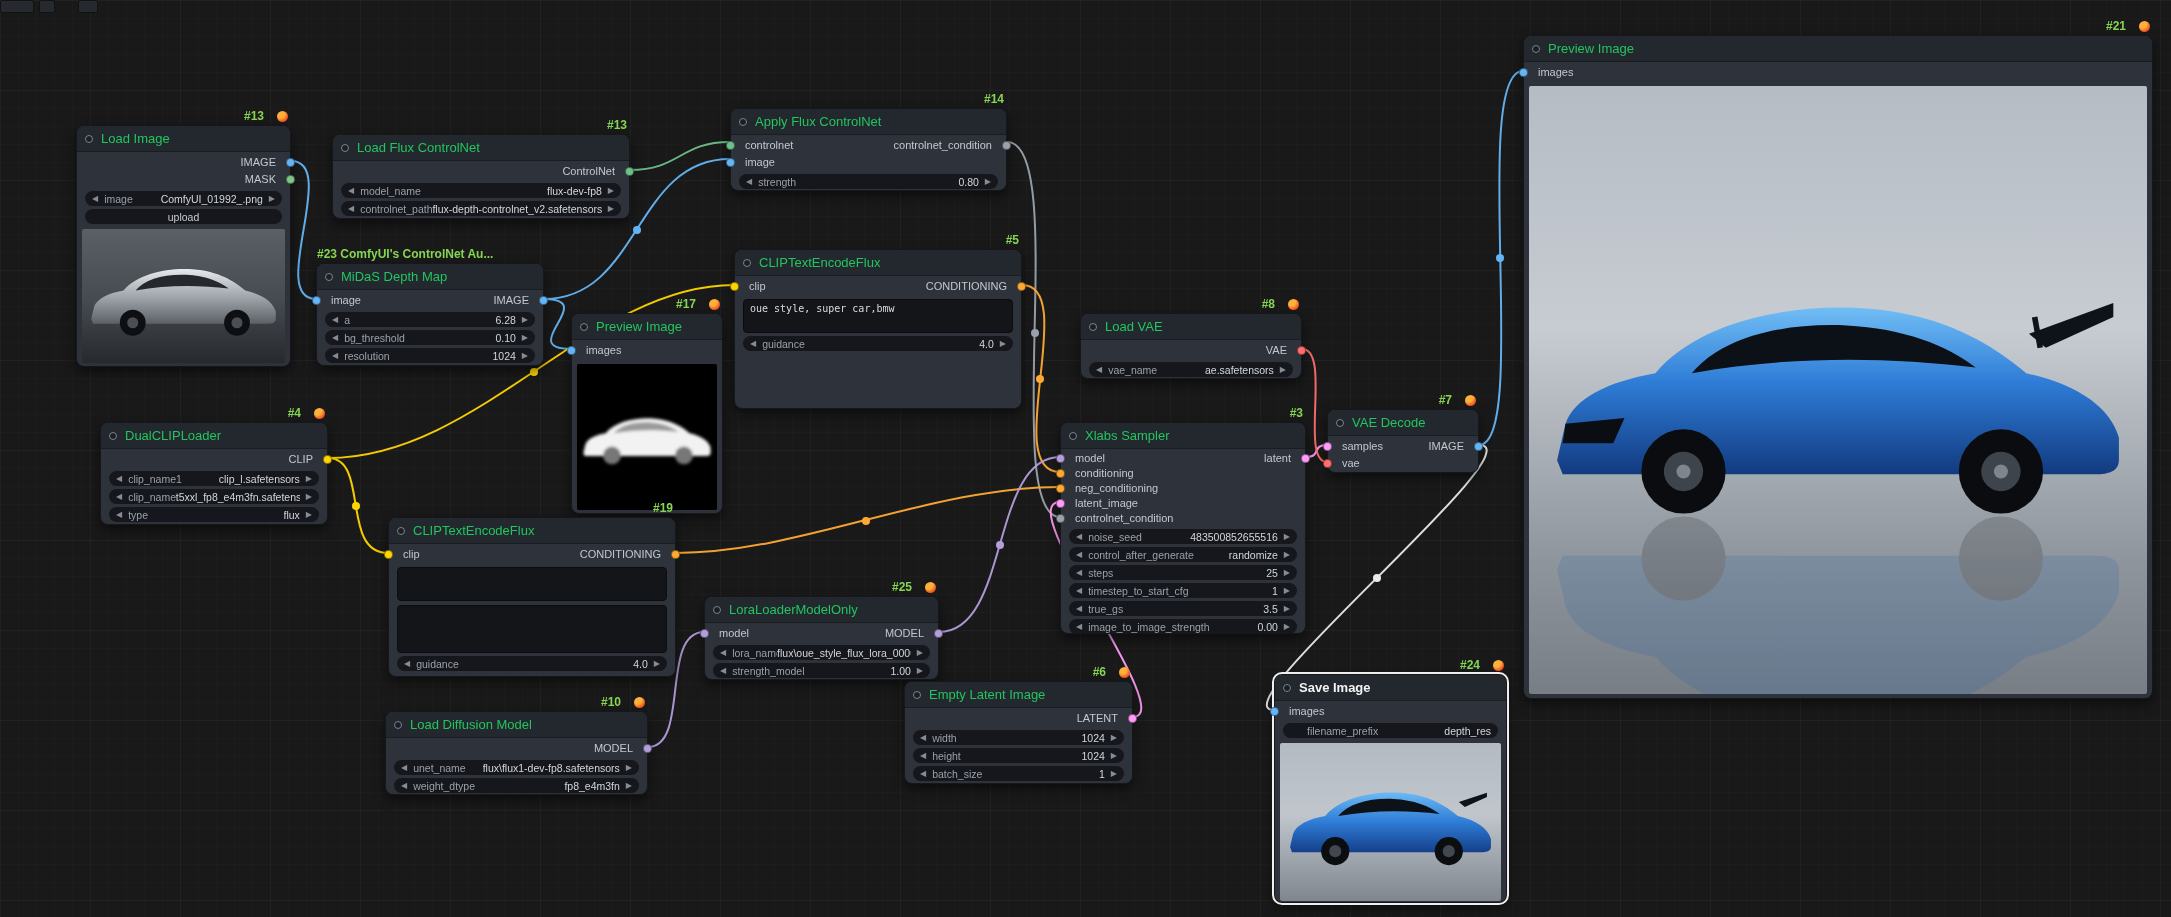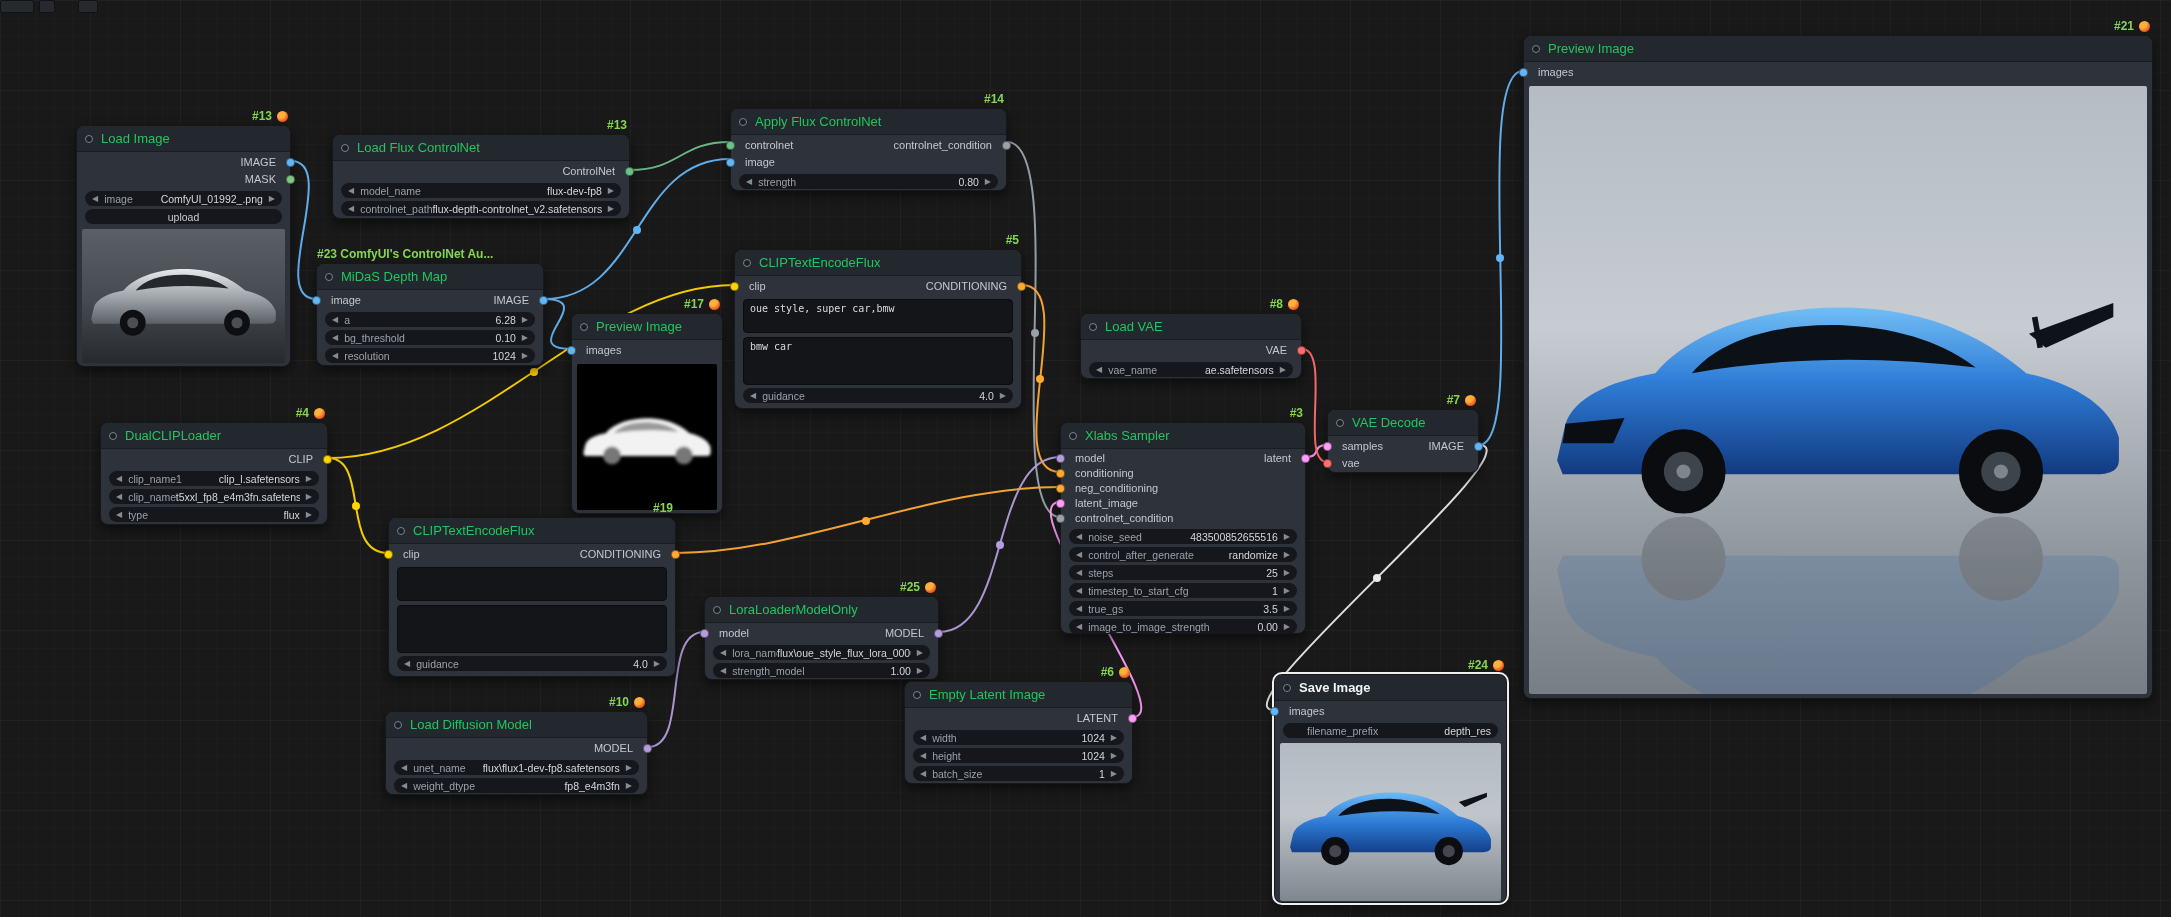--- a/index.html
+++ b/index.html
@@ -20,21 +20,21 @@
           color:#cfd3d8; }
   .node.selected { outline:2px solid #efefef; }
   .ntitle { height:26px; line-height:26px; background:#23272e;
             border-radius:8px 8px 0 0; border-bottom:1px solid #191c21;
             padding:0 10px 0 24px; font-size:13px; color:#22c55e;
             white-space:nowrap; overflow:hidden; position:relative; }
   .tdot { position:absolute; left:8px; top:9px; width:8px; height:8px;
           border-radius:50%; background:#1b1f25; border:1px solid #7a828c; }
   .badge { position:absolute; top:-17px; right:2px; font-size:12px;
            font-weight:bold; color:#85d452; white-space:nowrap;
-           display:flex; align-items:center; gap:5px; }
+           display:flex; align-items:center; gap:13px; }
   .badge.bleft { right:auto; left:0; }
   .paw { width:11px; height:11px; border-radius:50%; display:inline-block;
          background:radial-gradient(circle at 35% 30%, #ffb03a 0 35%, #e8481f 75%, #a32613 100%); }
 
   .slots { padding-top:2px; }
   .srow { position:relative; height:17px; line-height:17px; font-size:11px; color:#c3c8ce; }
   .srow.tight { height:15px; line-height:15px; }
   .sin  { padding-left:14px; text-align:left; }
   .sout { padding-right:14px; text-align:right; }
   .sdual .sin  { position:absolute; left:0; right:50%; }
@@ -249,21 +249,20 @@
         <span>#5</span>
       </div>
     <div class="ntitle"><span class="tdot"></span><span>CLIPTextEncodeFlux</span></div>
     <div class="slots">
       <div class="srow sdual">
         <span class="sin"><span class="dot din c-clip"></span><span>clip</span></span>
         <span class="sout"><span>CONDITIONING</span><span class="dot dout c-cond"></span></span>
       </div>
     </div>
     <div class="tbox" style="height:34px"><span>oue style, super car,bmw</span></div>
-    <div class="tbox" style="height:48px"><span>bmw car</span></div>
     <div class="widget">
         <span class="arr">◀</span>
         <span class="wl">guidance</span>
         <span class="wv">4.0</span>
         <span class="arr">▶</span>
       </div>
   </div>
 
   <div class="node" style="left:1080px;top:313px;width:222px;height:66px">
     <div class="badge">

